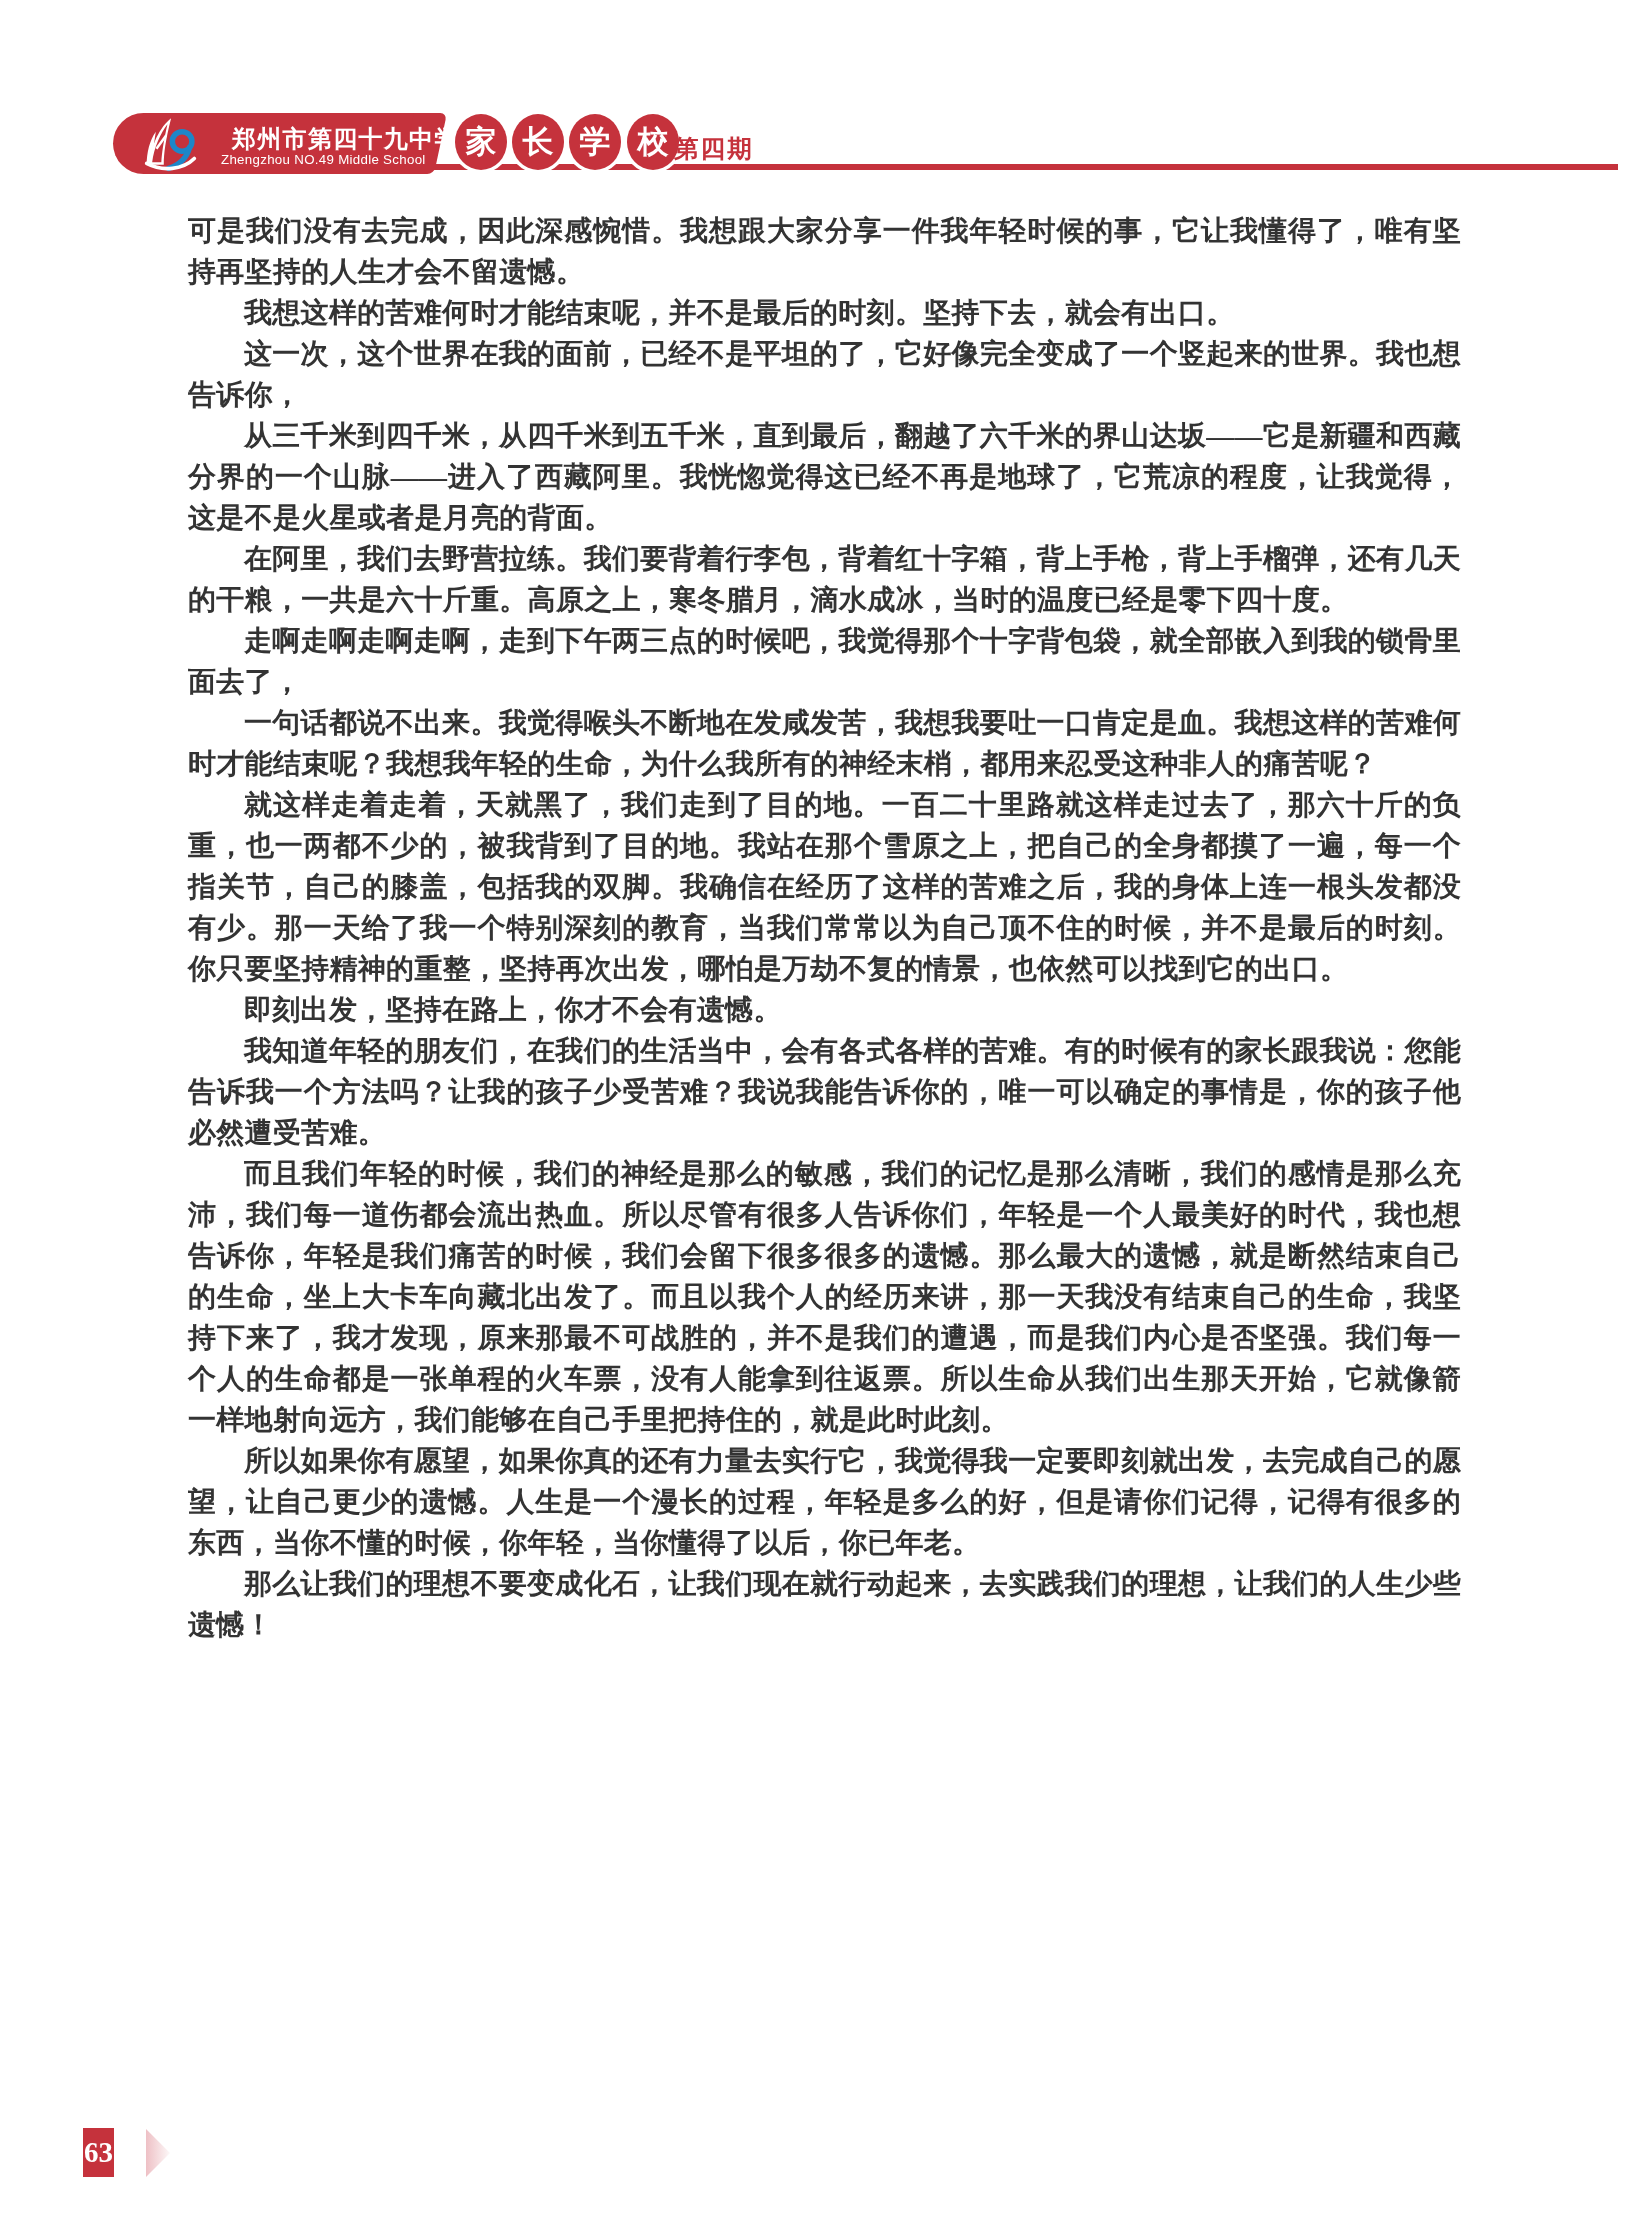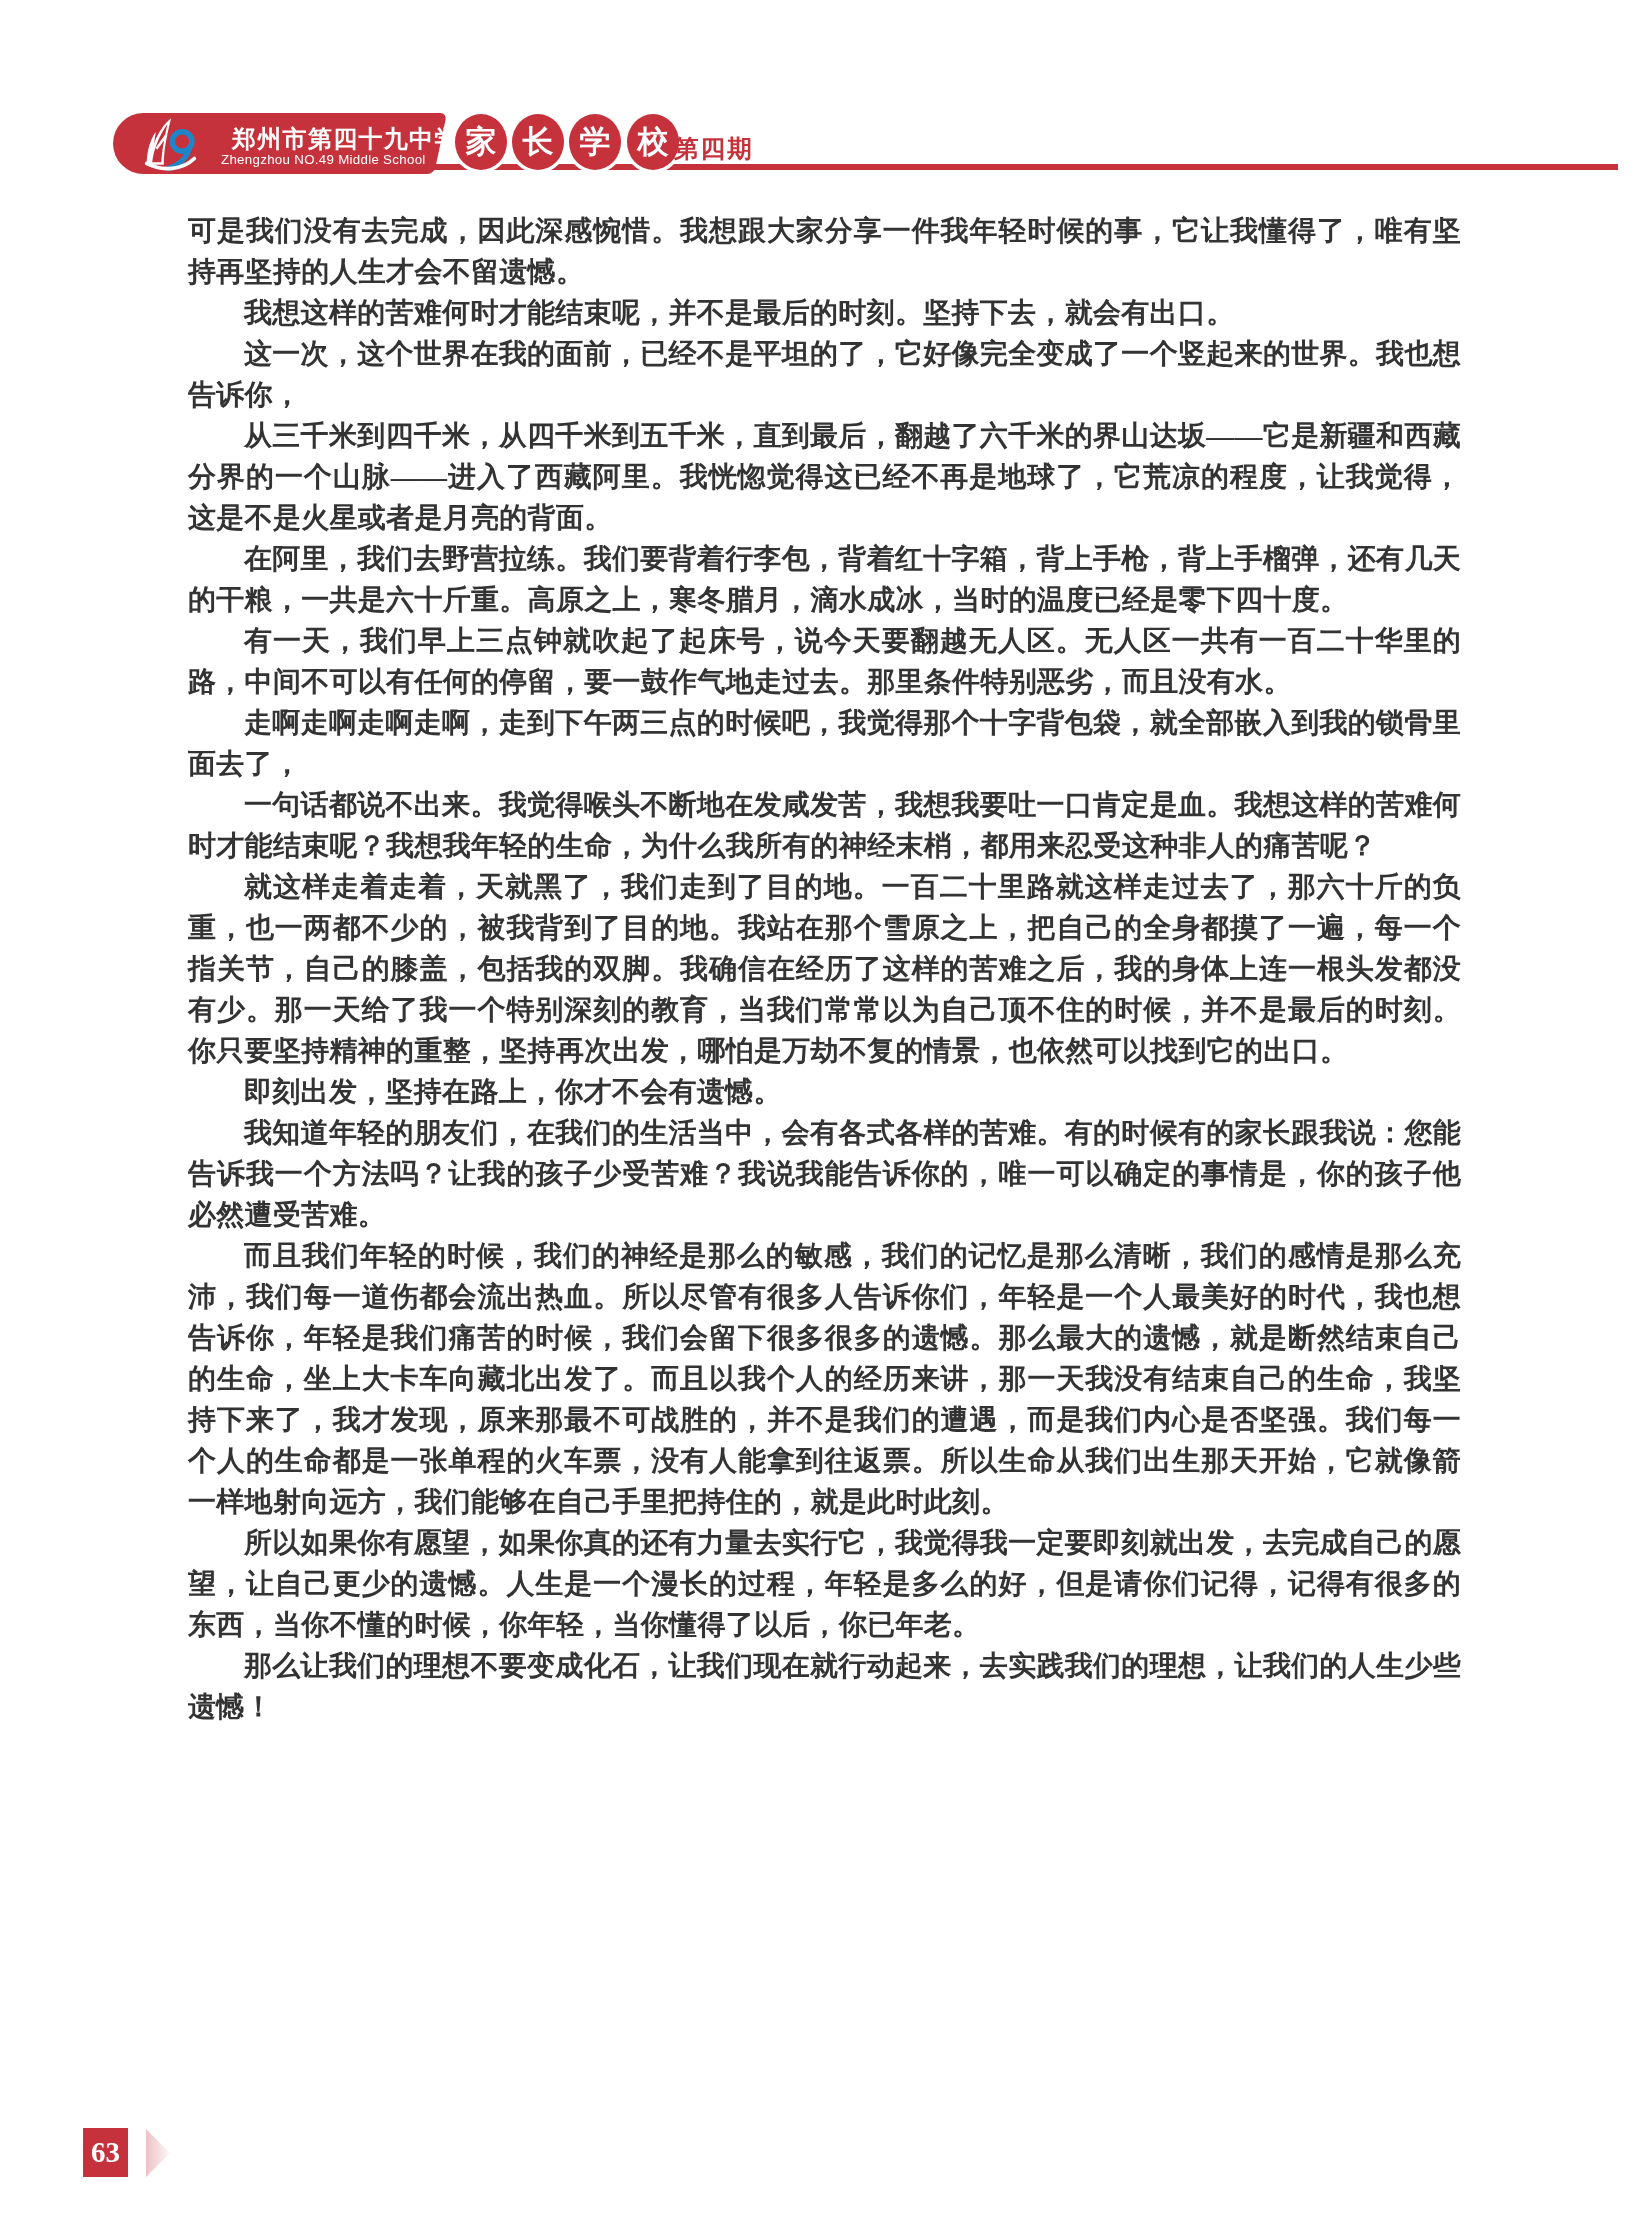--- a/index.html
+++ b/index.html
@@ -49,21 +49,21 @@
   
   .article {
     position:absolute; left:188px; top:210px; width:1273px;
     font-size:28px; line-height:41px; color:#333333;
     text-align:justify; letter-spacing:0.3px;
   }
   .article p { margin:0; padding:0; text-indent:2em;font-weight:bold; }
   .article p.cont { text-indent:0; }
   
   .pagenum-box {
-    position:absolute; left:83px; top:2128px; width:45px; height:49px;
+    position:absolute; left:83px; top:2128px; width:31px; height:49px;
     background:#c5323c; color:#ffffff; font-size:29px; font-weight:bold;
     display:flex; align-items:center; justify-content:center;
   }
   .pagenum-arrow {
     position:absolute; left:146px; top:2129px; width:24px; height:48px;
     background:linear-gradient(90deg,#eec0c5 0%,#fdf8f8 100%);
     clip-path:polygon(0 0, 100% 50%, 0 100%);
   }
 </style>
 </head>
@@ -99,21 +99,20 @@
   <div class="badge b3">校</div>
 
   <div class="issue">第四期</div>
 
   <div class="article">
     <p class="cont">可是我们没有去完成，因此深感惋惜。我想跟大家分享一件我年轻时候的事，它让我懂得了，唯有坚持再坚持的人生才会不留遗憾。</p>
     <p>我想这样的苦难何时才能结束呢，并不是最后的时刻。坚持下去，就会有出口。</p>
     <p>这一次，这个世界在我的面前，已经不是平坦的了，它好像完全变成了一个竖起来的世界。我也想告诉你，</p>
     <p>从三千米到四千米，从四千米到五千米，直到最后，翻越了六千米的界山达坂——它是新疆和西藏分界的一个山脉——进入了西藏阿里。我恍惚觉得这已经不再是地球了，它荒凉的程度，让我觉得，这是不是火星或者是月亮的背面。</p>
     <p>在阿里，我们去野营拉练。我们要背着行李包，背着红十字箱，背上手枪，背上手榴弹，还有几天的干粮，一共是六十斤重。高原之上，寒冬腊月，滴水成冰，当时的温度已经是零下四十度。</p>
-    <p>有一天，我们早上三点钟就吹起了起床号，说今天要翻越无人区。无人区一共有一百二十华里的路，中间不可以有任何的停留，要一鼓作气地走过去。那里条件特别恶劣，而且没有水。</p>
     <p>走啊走啊走啊走啊，走到下午两三点的时候吧，我觉得那个十字背包袋，就全部嵌入到我的锁骨里面去了，</p>
     <p>一句话都说不出来。我觉得喉头不断地在发咸发苦，我想我要吐一口肯定是血。我想这样的苦难何时才能结束呢？我想我年轻的生命，为什么我所有的神经末梢，都用来忍受这种非人的痛苦呢？</p>
     <p>就这样走着走着，天就黑了，我们走到了目的地。一百二十里路就这样走过去了，那六十斤的负重，也一两都不少的，被我背到了目的地。我站在那个雪原之上，把自己的全身都摸了一遍，每一个指关节，自己的膝盖，包括我的双脚。我确信在经历了这样的苦难之后，我的身体上连一根头发都没有少。那一天给了我一个特别深刻的教育，当我们常常以为自己顶不住的时候，并不是最后的时刻。你只要坚持精神的重整，坚持再次出发，哪怕是万劫不复的情景，也依然可以找到它的出口。</p>
     <p>即刻出发，坚持在路上，你才不会有遗憾。</p>
     <p>我知道年轻的朋友们，在我们的生活当中，会有各式各样的苦难。有的时候有的家长跟我说：您能告诉我一个方法吗？让我的孩子少受苦难？我说我能告诉你的，唯一可以确定的事情是，你的孩子他必然遭受苦难。</p>
     <p>而且我们年轻的时候，我们的神经是那么的敏感，我们的记忆是那么清晰，我们的感情是那么充沛，我们每一道伤都会流出热血。所以尽管有很多人告诉你们，年轻是一个人最美好的时代，我也想告诉你，年轻是我们痛苦的时候，我们会留下很多很多的遗憾。那么最大的遗憾，就是断然结束自己的生命，坐上大卡车向藏北出发了。而且以我个人的经历来讲，那一天我没有结束自己的生命，我坚持下来了，我才发现，原来那最不可战胜的，并不是我们的遭遇，而是我们内心是否坚强。我们每一个人的生命都是一张单程的火车票，没有人能拿到往返票。所以生命从我们出生那天开始，它就像箭一样地射向远方，我们能够在自己手里把持住的，就是此时此刻。</p>
     <p>所以如果你有愿望，如果你真的还有力量去实行它，我觉得我一定要即刻就出发，去完成自己的愿望，让自己更少的遗憾。人生是一个漫长的过程，年轻是多么的好，但是请你们记得，记得有很多的东西，当你不懂的时候，你年轻，当你懂得了以后，你已年老。</p>
     <p>那么让我们的理想不要变成化石，让我们现在就行动起来，去实践我们的理想，让我们的人生少些遗憾！</p>
   </div>
 

